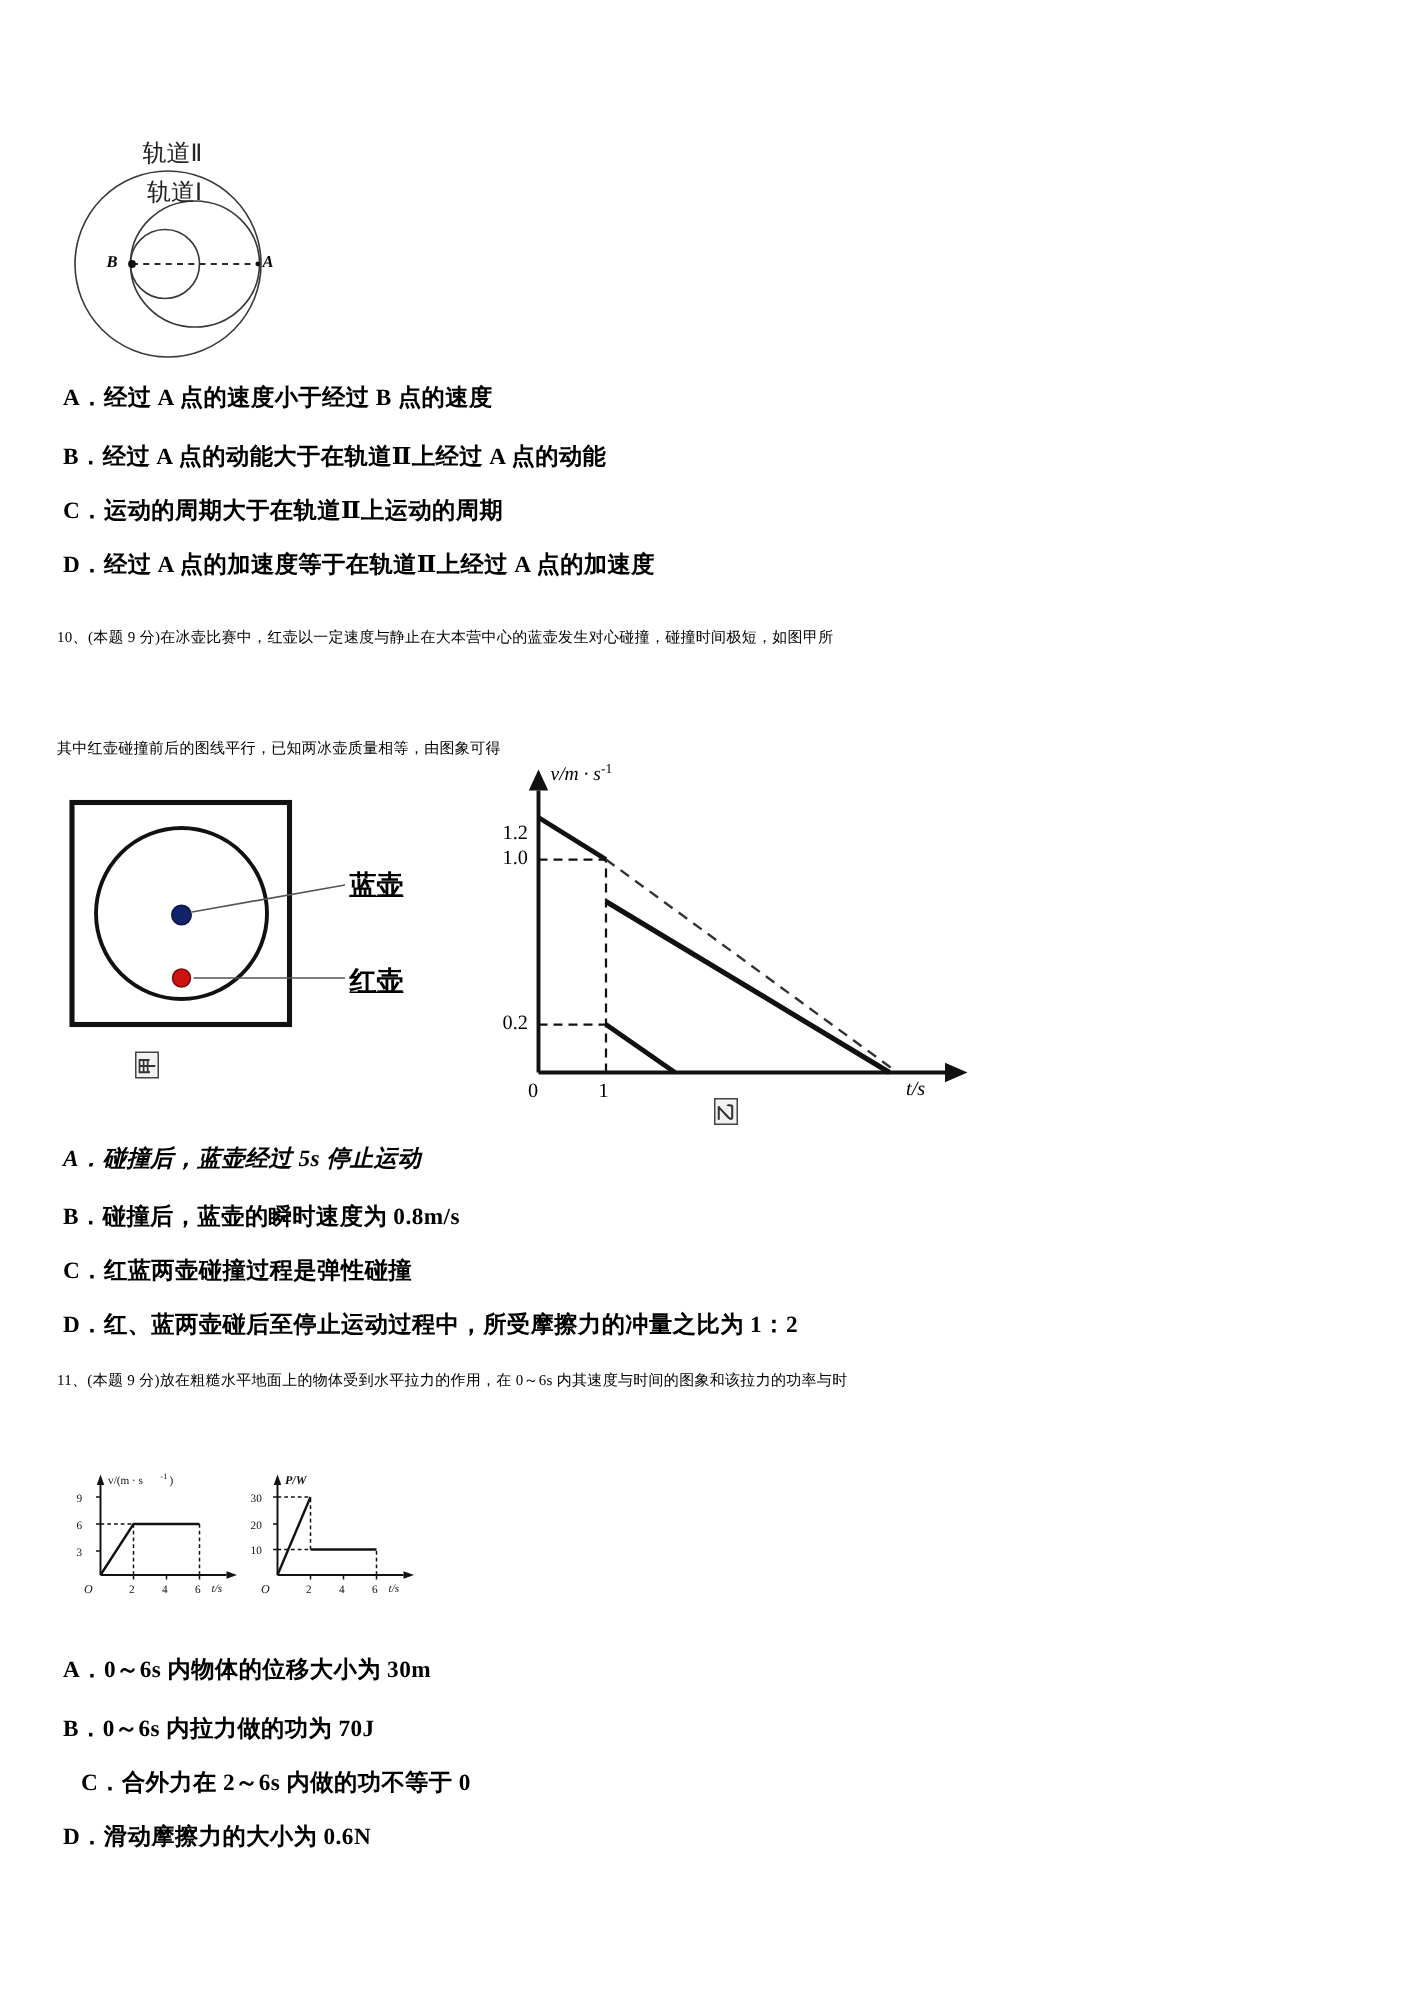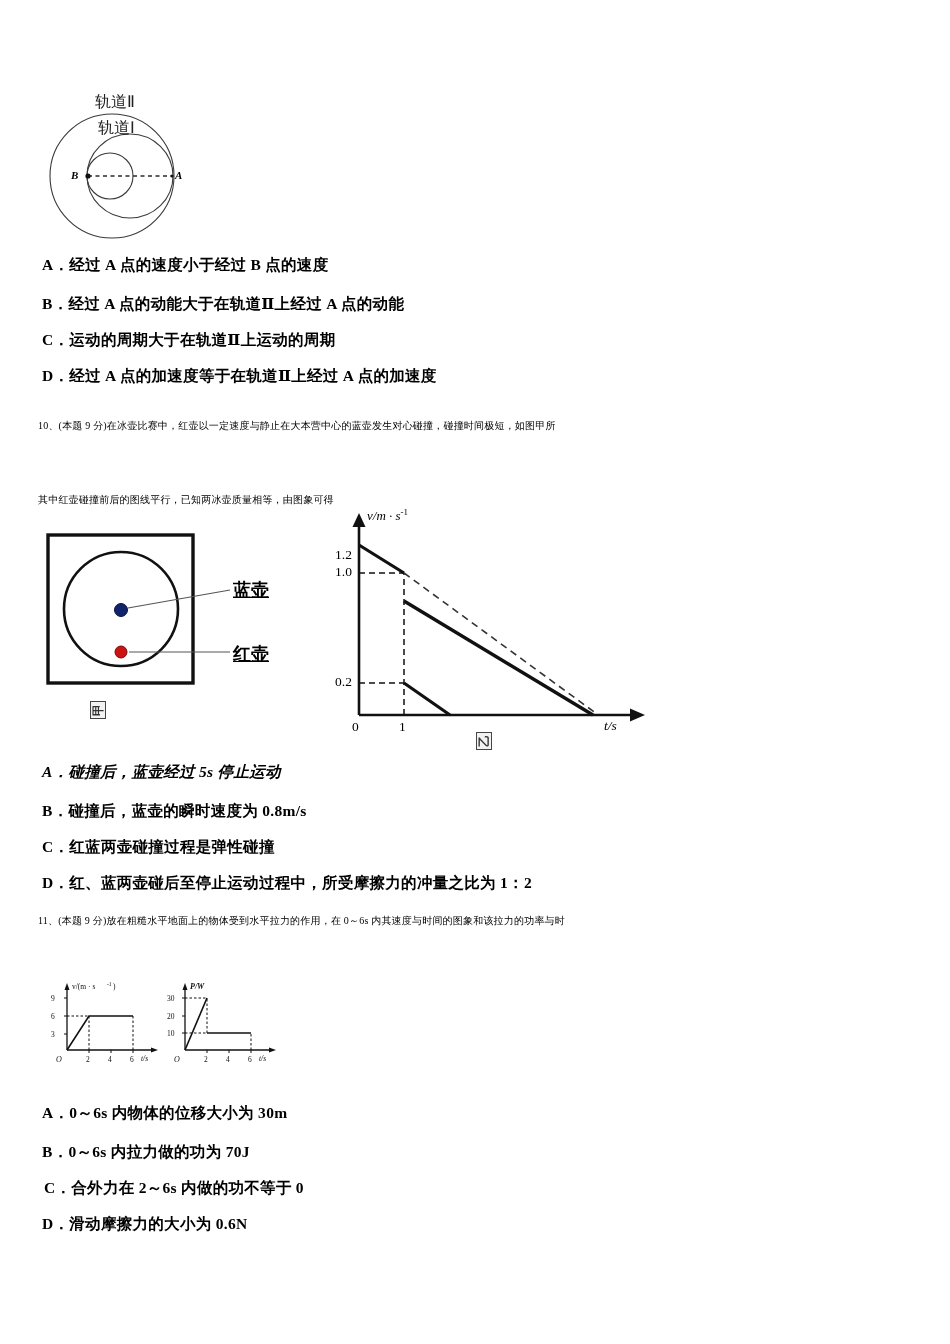--- a/index.html
+++ b/index.html
@@ -270,20 +270,20 @@
       </g>
     </svg>
   </div>
 
   <div class="optline" style="left:42px; top:1103px;">
     <span class="optlabel">A．</span><span>0～6s 内物体的位移大小为 30m</span>
   </div>
   <div class="optline" style="left:42px; top:1142px;">
     <span class="optlabel">B．</span><span>0～6s 内拉力做的功为 70J</span>
   </div>
-  <div class="optline" style="left:44px; top:1178px;">
+  <div class="optline" style="left:54px; top:1178px;">
     <span class="optlabel">C．</span><span>合外力在 2～6s 内做的功不等于 0</span>
   </div>
   <div class="optline" style="left:42px; top:1214px;">
     <span class="optlabel">D．</span><span>滑动摩擦力的大小为 0.6N</span>
   </div>
 
 </div>
 
 </body></html>

